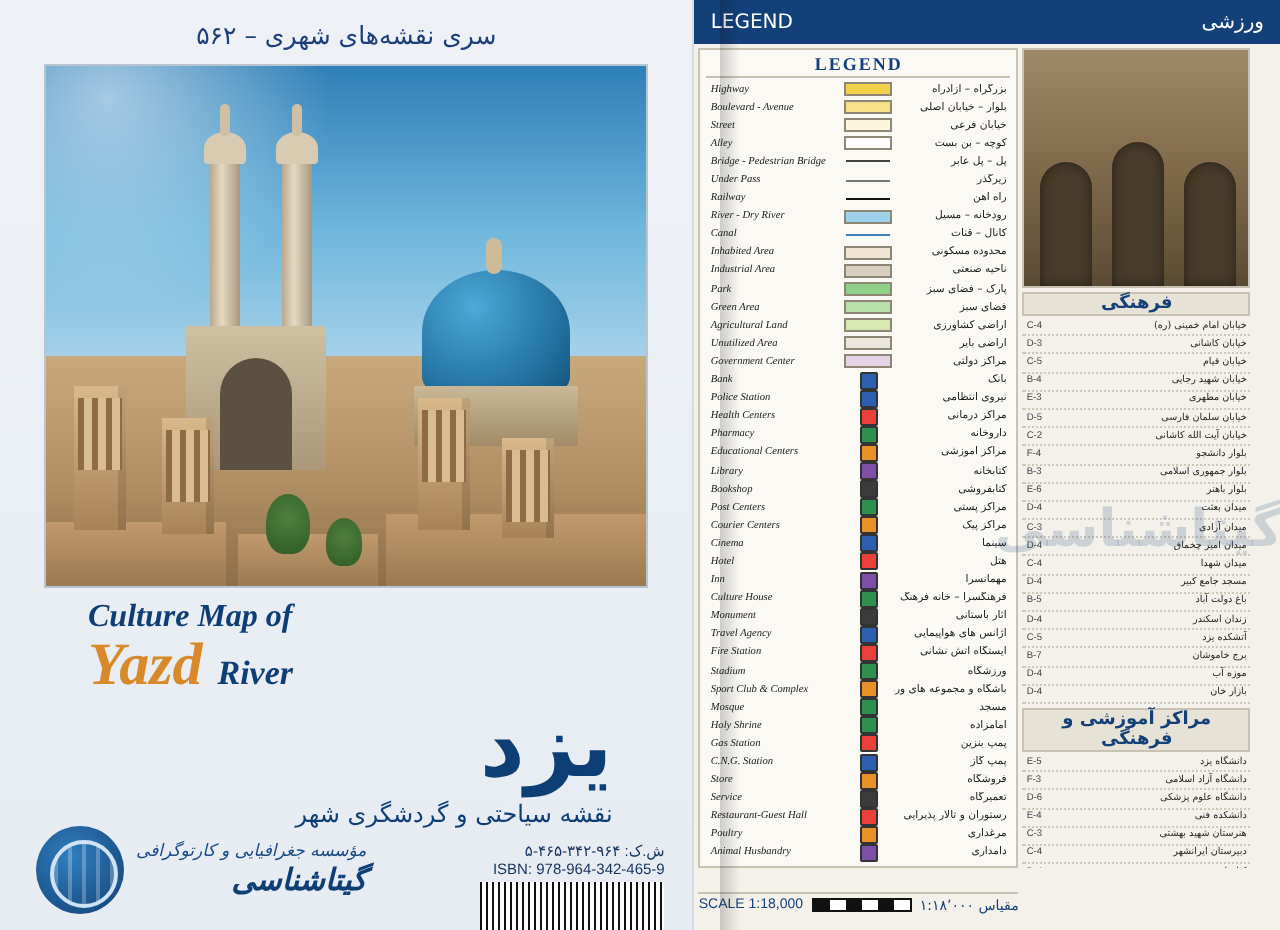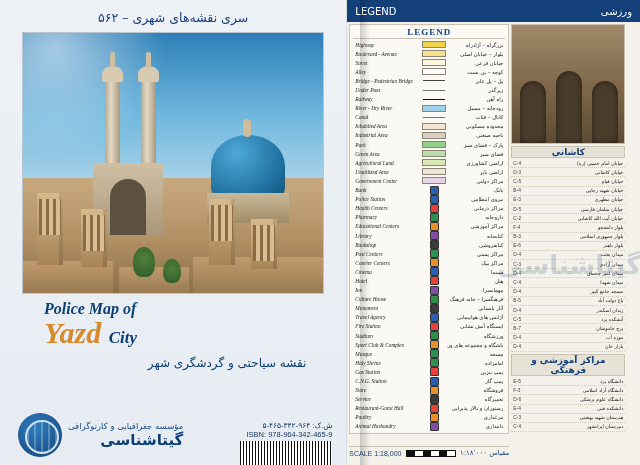--- a/index.html
+++ b/index.html
@@ -124,21 +124,21 @@
   }
   .cover-fa .fa-big{
     font-size:44px;font-weight:bold;color:#0d3f76;line-height:1;
     font-family:"DejaVu Sans", sans-serif;
   }
   .cover-fa .fa-sub{
     font-size:12px;color:#0d3f76;margin-top:4px;
     font-family:"DejaVu Sans", sans-serif;
   }
   .publisher{
-    position:absolute;left:18px;bottom:8px;display:flex;align-items:center;gap:6px;
+    position:absolute;left:18px;bottom:8px;display:flex;align-items:center;gap:6px;font-style:italic;
   }
   .pub-logo{
     width:44px;height:44px;border-radius:50%;
     background:radial-gradient(circle at 40% 35%,#2f7fc0,#123f73);
     position:relative;
   }
   .pub-logo:after{
     content:"";position:absolute;left:7px;top:7px;width:30px;height:30px;
     border:2px solid #cfe3f4;border-radius:50%;
     background:repeating-linear-gradient(90deg,rgba(255,255,255,.25) 0 2px,rgba(255,255,255,0) 2px 7px);
@@ -221,21 +221,21 @@
     font-size:4.8px;color:#1a1a1a;font-family:"DejaVu Sans", sans-serif;
     height:8.2px;align-items:center;padding:0 2px;border-bottom:.4px dotted #cfc8b8;
   }
   .idx-row .code{font-family:"Liberation Sans", sans-serif;color:#444;}
   .watermark{
     position:absolute;left:150px;top:250px;font-size:26px;color:rgba(20,64,122,.18);
     direction:rtl;font-family:"DejaVu Sans", sans-serif;font-weight:bold;pointer-events:none;
   }
   .scale-bar{
     position:absolute;left:2px;bottom:8px;width:160px;
-    display:flex;align-items:flex-end;justify-content:space-between;
+    display:flex;align-items:flex-start;justify-content:space-between;
     font-size:7px;color:#14407a;font-family:"Liberation Sans", sans-serif;
     border-top:1px solid #c9c2b2;padding-top:2px;
   }
   .scale-bar .fa{font-family:"DejaVu Sans", sans-serif;direction:rtl;}
   .bar-graphic{width:48px;height:5px;background:repeating-linear-gradient(90deg,#111 0 8px,#fff 8px 16px);border:.5px solid #111;}
   .edge-shadow{
     position:absolute;left:360px;top:0;width:10px;height:465px;
     background:linear-gradient(90deg,rgba(0,0,0,.18),rgba(0,0,0,0));
     pointer-events:none;
   }
@@ -263,28 +263,29 @@
       <div class="block b3"></div>
       <div class="bw bw1"></div>
       <div class="bw bw2"></div>
       <div class="bw bw3"></div>
       <div class="bw bw4"></div>
       <div class="tree t1"></div>
       <div class="tree t2"></div>
     </div>
 
     <div class="cover-en">
-      <div class="line1">Police Map of</div>
+      <div class="line1">Culture Map of</div>
       <div class="line2">
         <span>Yazd</span>
-        <span class="city">City</span>
+        <span class="city">River</span>
       </div>
     </div>
 
     <div class="cover-fa">
+      <div class="fa-big">یزد</div>
       <div class="fa-sub">نقشه سیاحتی و گردشگری شهر</div>
     </div>
 
     <div class="publisher">
       <div class="pub-logo"></div>
       <div class="pub-text">
         <div class="p1">مؤسسه جغرافیایی و کارتوگرافی</div>
         <div class="p2">گیتاشناسی</div>
       </div>
     </div>
@@ -610,21 +611,21 @@
         </div>
     </div>
 
     <div class="right-col">
       <div class="photo-strip">
         <div class="arches"></div>
         <div class="arch a1"></div>
         <div class="arch a2"></div>
         <div class="arch a3"></div>
       </div>
-      <div class="panel-title">کاشانی</div>
+      <div class="panel-title">فرهنگی</div>
       <div id="index-a">
           <div class="idx-row">
             <span>خیابان امام خمینی (ره)</span>
             <span class="code">C-4</span>
           </div>
           <div class="idx-row">
             <span>خیابان کاشانی</span>
             <span class="code">D-3</span>
           </div>
           <div class="idx-row">

